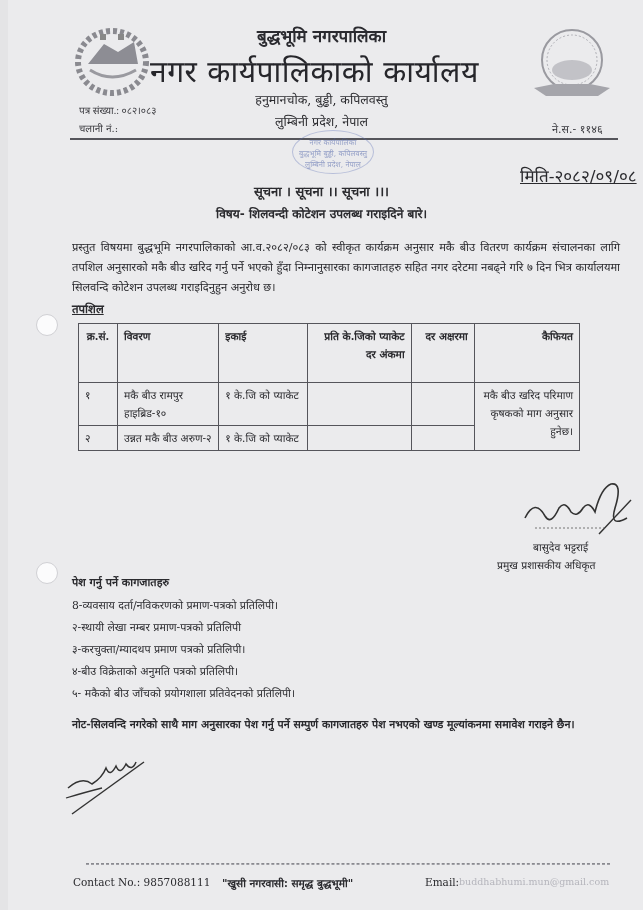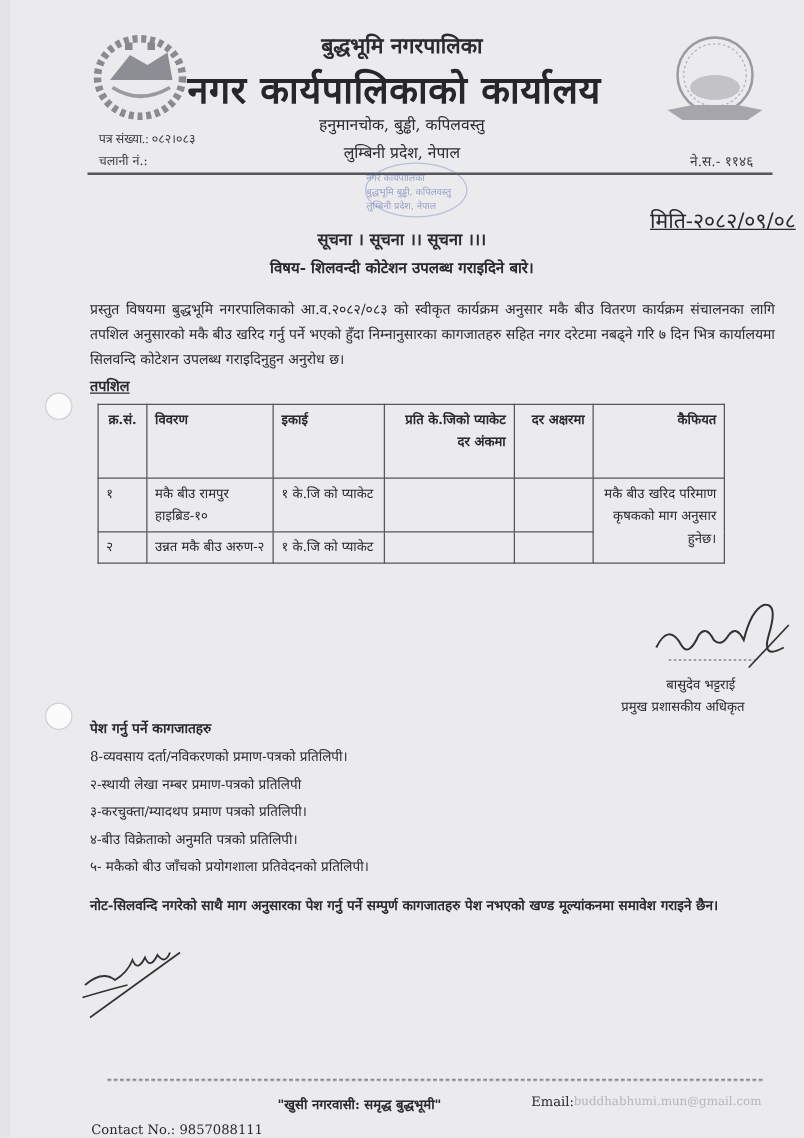--- a/index.html
+++ b/index.html
@@ -3,28 +3,28 @@
 <meta charset="utf-8">
 <style>
   html, body { margin:0; padding:0; }
   body { width:643px; height:910px; background:#e4e4e6; position:relative; overflow:hidden;
          font-family:"DejaVu Serif", "Liberation Serif", serif; color:#2a2a2e; }
   .page { position:absolute; left:8px; top:0; width:635px; height:910px; background:#ebebed; }
   .abs { position:absolute; white-space:nowrap; }
   .emblem-left { position:absolute; left:74px; top:24px; width:76px; height:72px; }
   .emblem-right { position:absolute; left:528px; top:26px; width:88px; height:80px; }
   .muni { left:0; width:643px; top:24px; text-align:center; font-size:17px; font-weight:bold; color:#2b2b30; }
-  .office { left:150px; top:50px; font-size:30px; font-weight:bold; color:#26262b; letter-spacing:0.5px; }
+  .office { left:150px; top:50px; font-size:30px; font-weight:normal; color:#26262b; letter-spacing:0.5px; }
   .addr1 { left:0; width:643px; top:91px; text-align:center; font-size:12.5px; }
   .addr2 { left:0; width:643px; top:113px; text-align:center; font-size:12.5px; }
   .small { font-size:10px; color:#3a3a3f; }
   .hr-top { position:absolute; left:70px; top:138px; width:548px; height:2px; background:#55555b; }
   .stamp { position:absolute; left:292px; top:130px; width:80px; height:42px; border-radius:50%; 
            border:1.5px solid rgba(90,110,180,0.35); }
-  .stamp span { position:absolute; width:100%; font-size:7.5px; color:rgba(80,100,170,0.55); }
+  .stamp span { position:absolute; width:100%; text-align:center; font-size:7.5px; color:rgba(80,100,170,0.55); }
   .date { left:520px; top:164px; font-size:17px;text-decoration:underline; }
   .notice { left:0; width:643px; top:182px; text-align:center; font-size:13px; font-weight:bold; }
   .subject { left:0; width:643px; top:205px; text-align:center; font-size:12px; font-weight:bold; }
   .para { position:absolute; left:72px; top:238px; width:548px; font-size:11.2px; line-height:20px; text-align:justify; }
   .tapasil { left:72px; top:301px; font-size:11.5px; font-weight:bold; text-decoration:underline; }
   table.items { position:absolute; left:78px; top:323px; width:502px; border-collapse:collapse; font-size:10.5px; }
   table.items td, table.items th { border:1px solid #55555b; vertical-align:top; padding:3px 6px; font-weight:normal; line-height:18px; }
   table.items th { height:52px; font-weight:bold; }
   .c1 { width:26px; } .c2 { width:88px; } .c3 { width:76px; } .c4 { width:90px; } .c5 { width:50px; } .c6 { width:92px; }
   .tr { text-align:right; } .tc { text-align:left; }
@@ -130,16 +130,16 @@
 
 <div class="note">नोट-सिलवन्दि नगरेको साथै माग अनुसारका पेश गर्नु पर्ने सम्पुर्ण कागजातहरु पेश नभएको खण्ड मूल्यांकनमा समावेश गराइने छैन।</div>
 
 <svg class="sig2" viewBox="0 0 90 70">
   <path d="M6 40 Q20 28 30 36 Q40 30 44 20 Q48 30 54 18 Q58 28 64 16 Q70 24 74 14" fill="none" stroke="#333" stroke-width="1.5"></path>
   <path d="M4 50 Q24 44 40 40" fill="none" stroke="#333" stroke-width="1.3"></path>
   <path d="M10 66 L82 14" stroke="#333" stroke-width="1.4"></path>
 </svg>
 
 <div class="hr-foot"></div>
-<div class="abs foot" style="left:73px;margin-top:22px;">Contact No.: 9857088111</div>
+<div class="abs foot" style="left:73px;">Contact No.: 9857088111</div>
 <div class="abs foot" style="left:222px; font-weight:bold;">"खुसी नगरवासी: समृद्ध बुद्धभूमी"</div>
 <div class="abs foot" style="left:425px;">Email:</div>
 <div class="abs foot email-val" style="left:459px; font-size:9.5px;">buddhabhumi.mun@gmail.com</div>
 
 </body></html>

